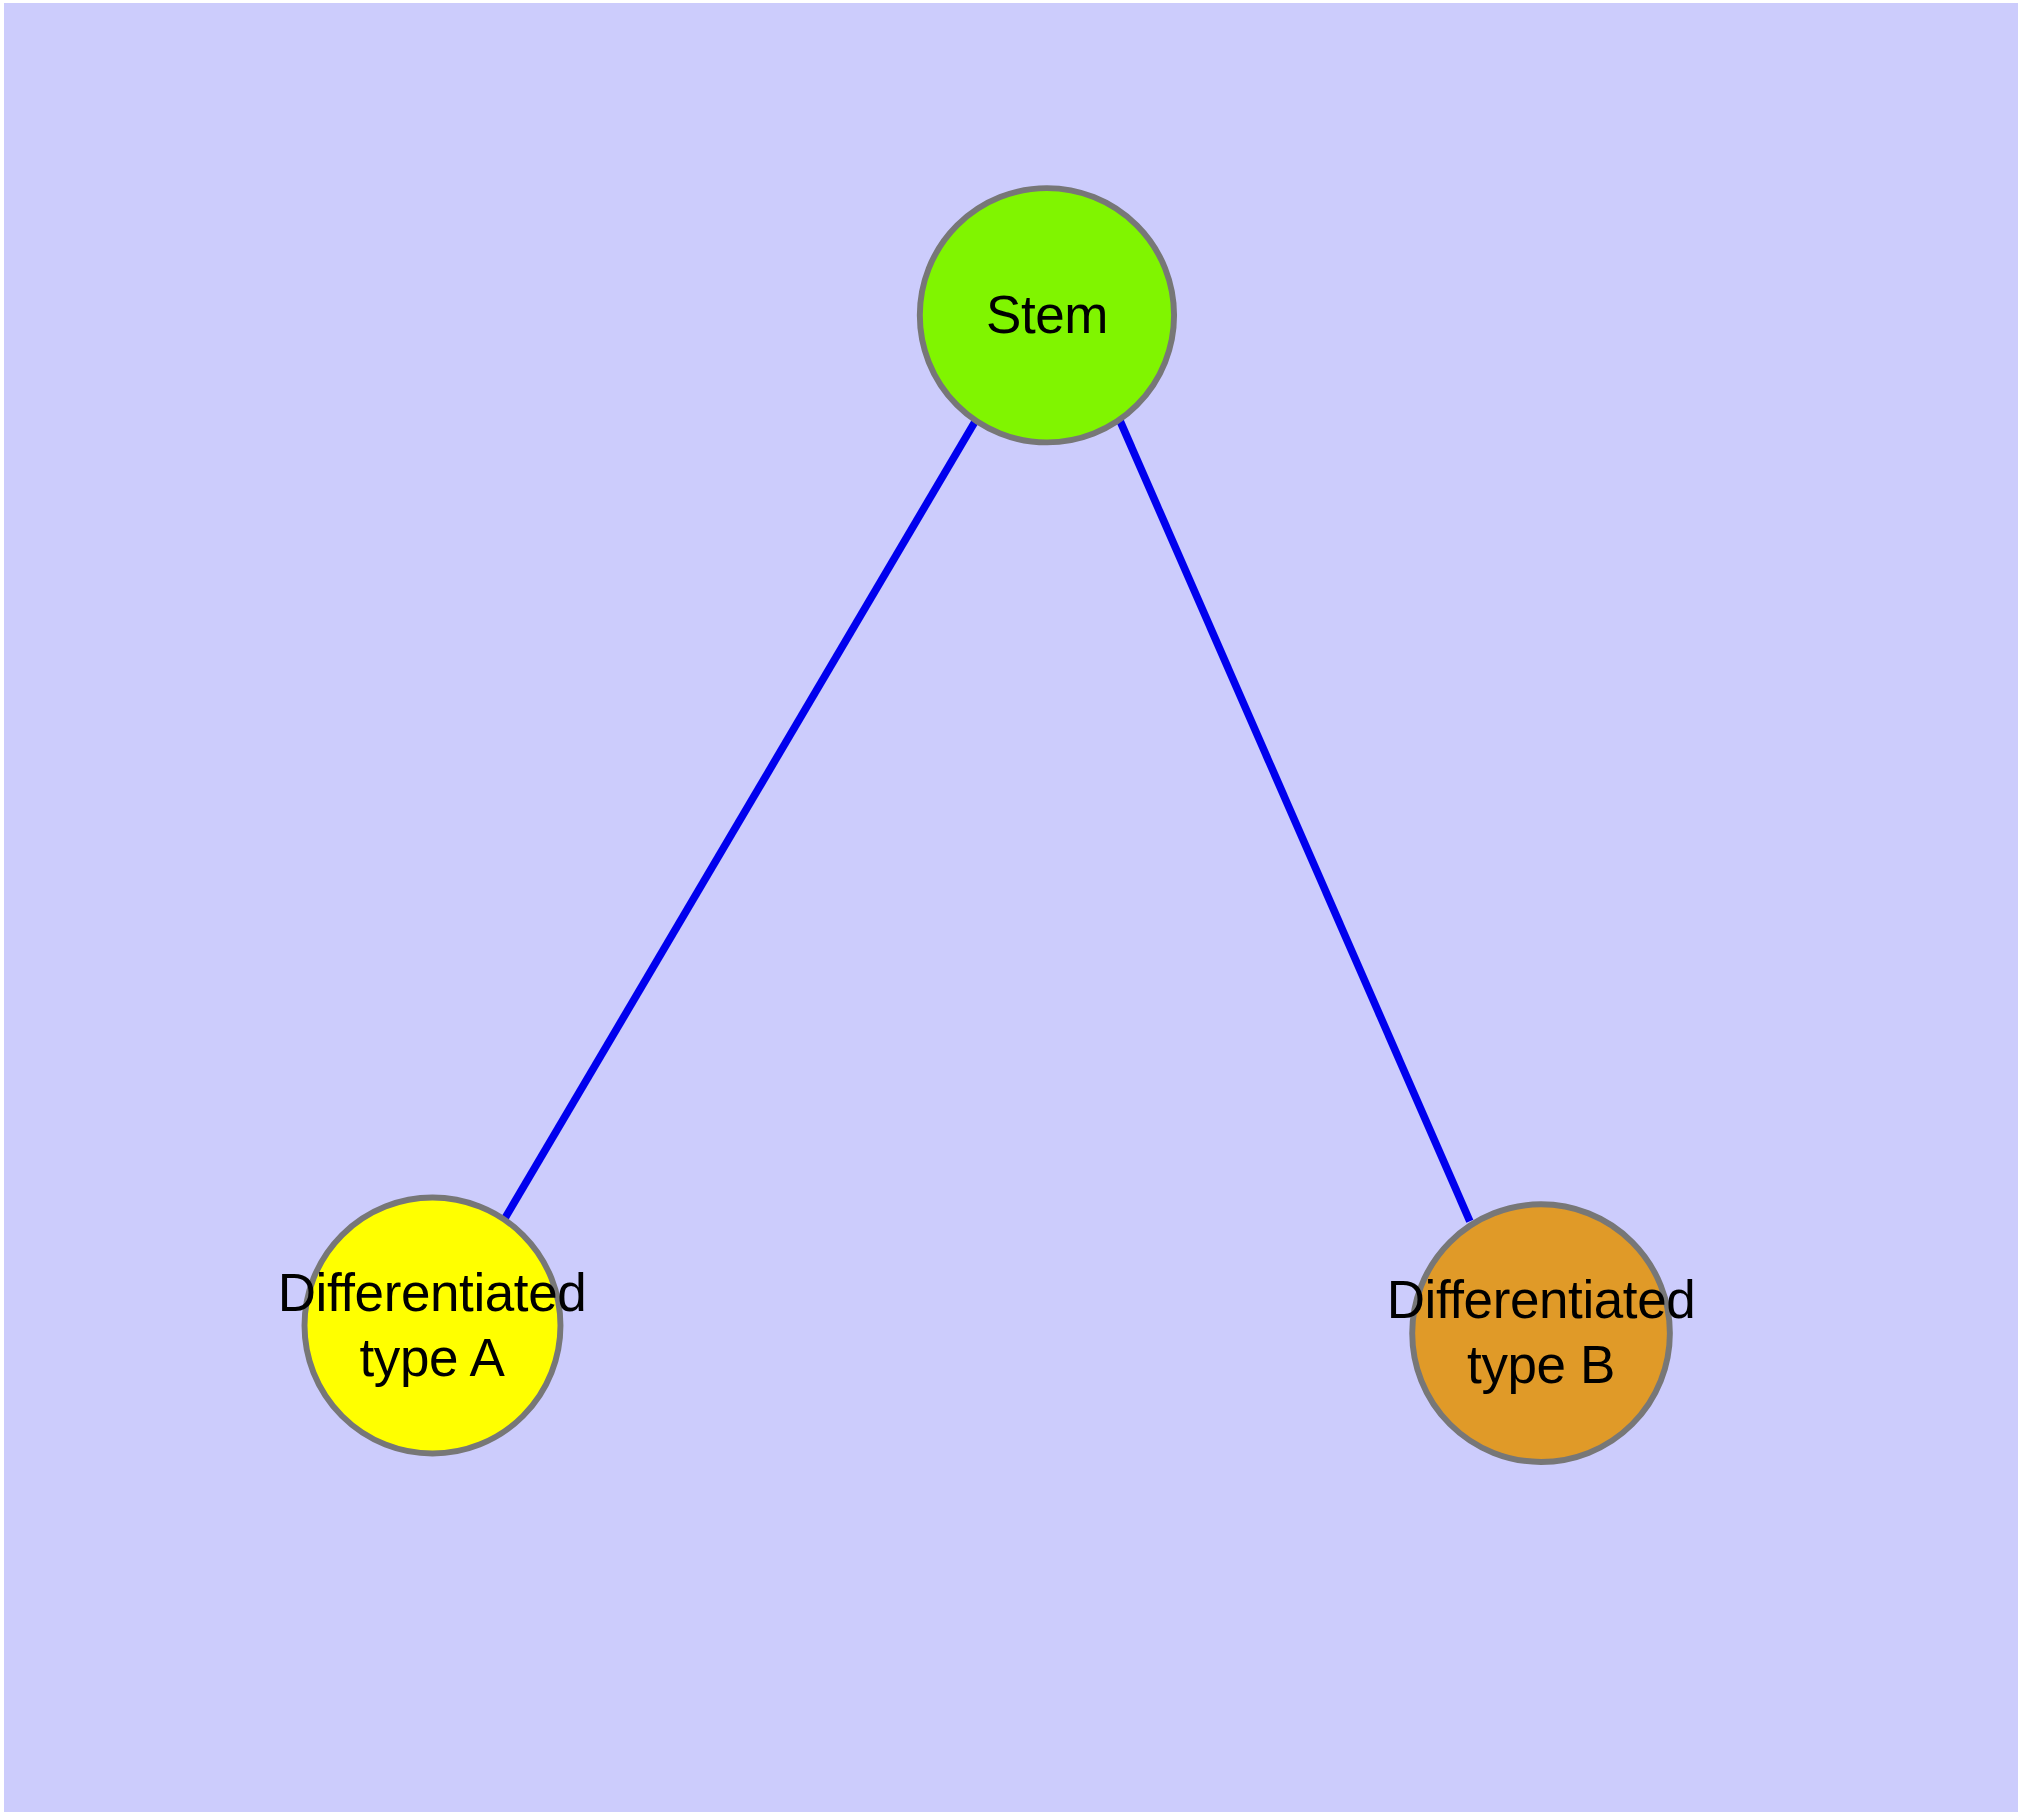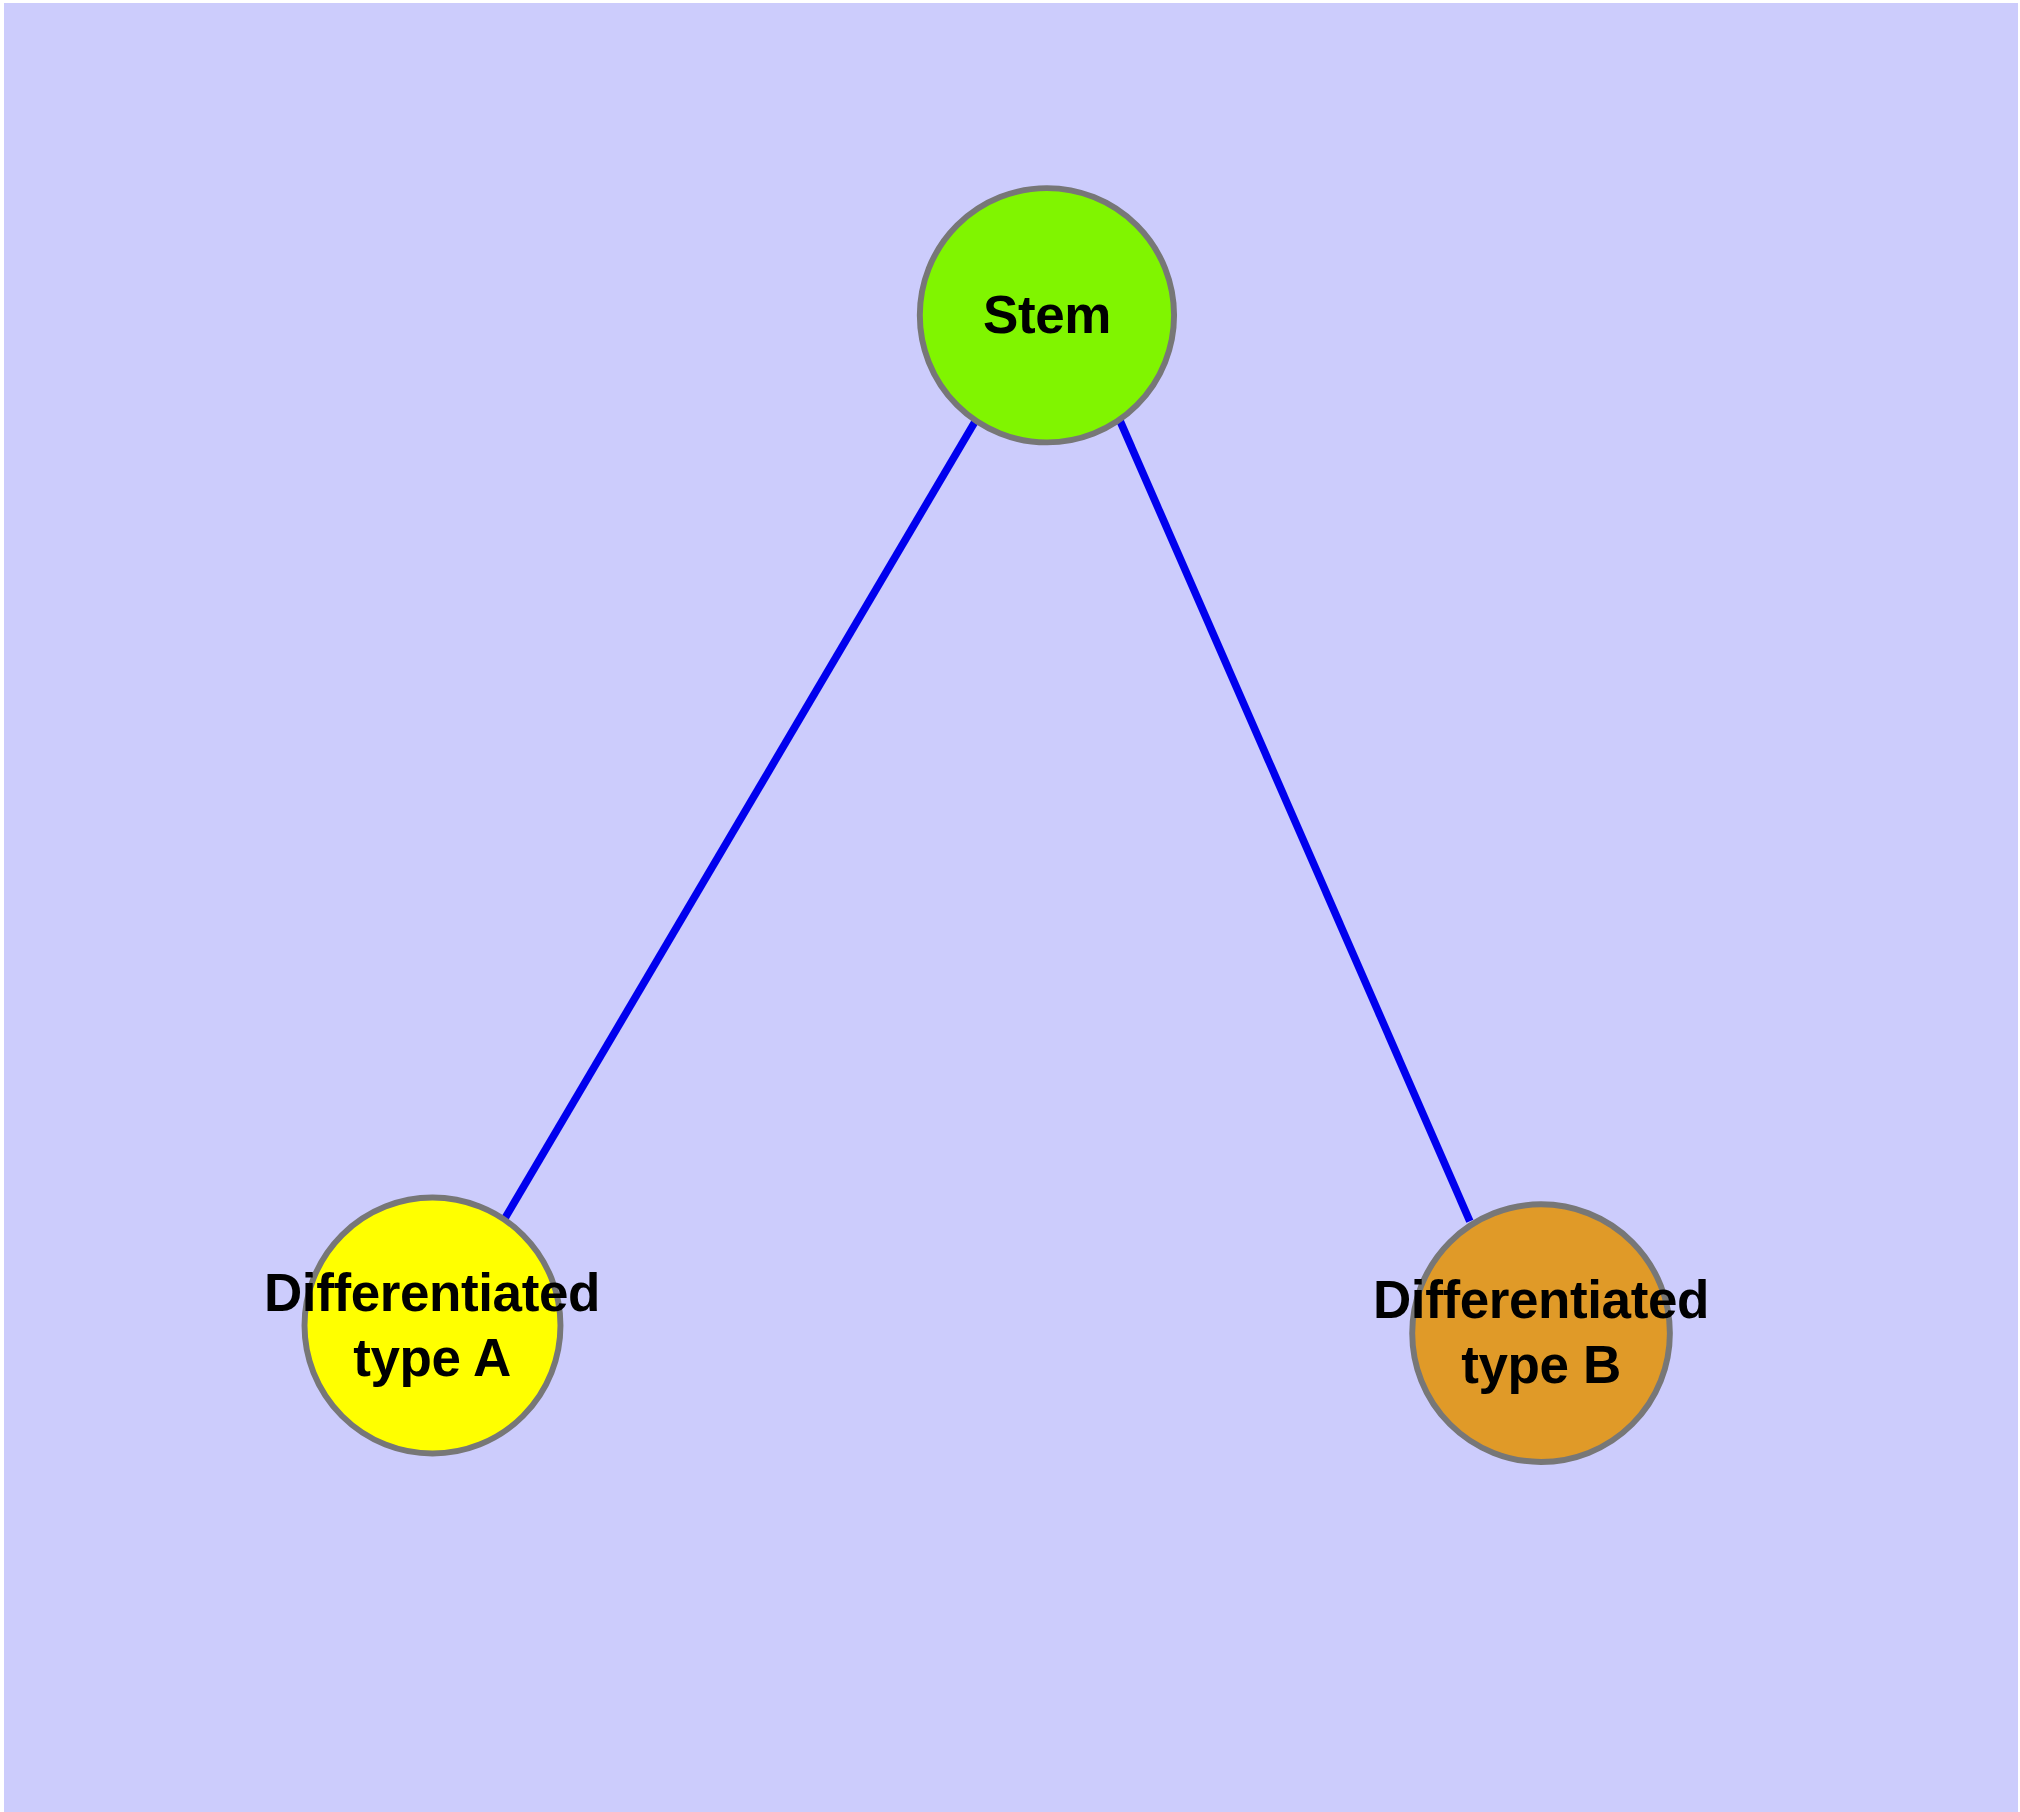--- a/index.html
+++ b/index.html
@@ -27,21 +27,21 @@
   #graph-svg {
     position: absolute;
     left: 0;
     top: 0;
     width: 2021px;
     height: 1812px;
   }
   .node-label {
     position: absolute;
     color: #000000;
-    font-weight: bold;
+    font-weight: normal;
     font-size: 53px;
     line-height: 1.22;
     text-align: center;
     white-space: pre-line;
     letter-spacing: -0.4px;
     transform: translate(-50%, -50%);
     pointer-events: none;
     user-select: none;
   }
 </style>

